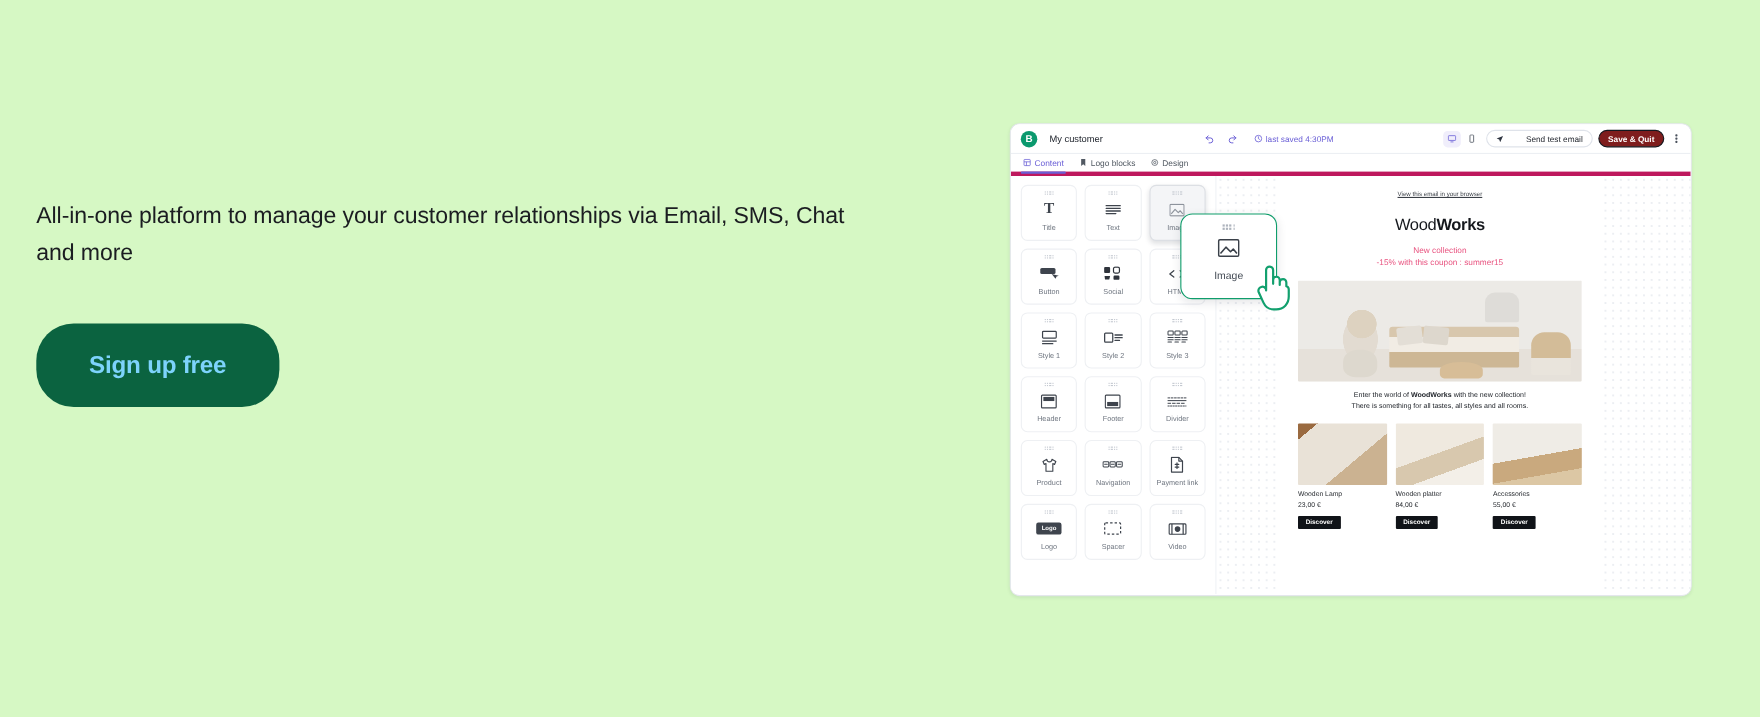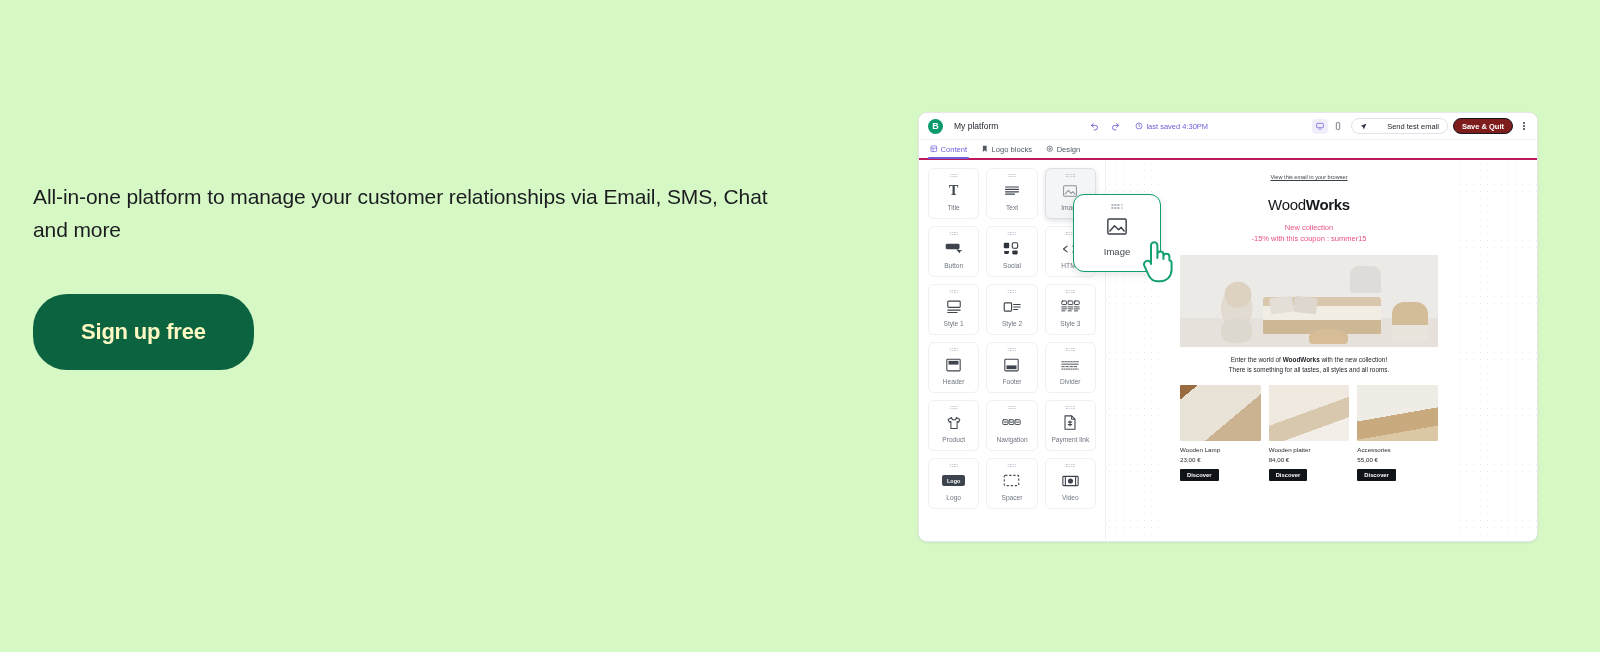--- a/index.html
+++ b/index.html
@@ -30,21 +30,21 @@
     color: #1b1d21;
     max-width: 770px;
     letter-spacing: -0.1px;
   }
   .cta-wrap { margin-top: 48px; }
   .cta-btn {
     display: inline-flex;
     align-items: center;
     justify-content: center;
     background: #0b6340;
-    color: #fef9c3;
+    color: #7dd3fc;
     border: none;
     border-radius: 34px;
     font-size: 22px;
     font-weight: 700;
     letter-spacing: -0.2px;
     padding: 25px 48px;
     cursor: pointer;
     font-family: "Liberation Sans", sans-serif;
   }
 
@@ -113,21 +113,21 @@
     display: flex; flex-direction: column; align-items: center;
     justify-content: center; gap: 1.5px; cursor: pointer; flex: none;
   }
   .kebab i { width: 1.6px; height: 1.6px; border-radius: 50%; background: #4a515c; display:block; }
 
   
   .app-tabs {
     height: 20px;
     display: flex; align-items: center; gap: 14px;
     padding: 0 11px;
-    border-bottom: 2px solid #be185d;
+    border-bottom: 4px solid #be185d;
     background: #fff;
   }
   .tab {
     display: flex; align-items: center; gap: 3px;
     font-size: 7.6px; color: #515962; height: 20px;
     cursor: pointer; position: relative;
   }
   .tab.active { color: #6a5fd6; }
   .tab.active::after {
     content: ""; position: absolute; left: -2px; right: -2px; bottom: 0;
@@ -281,21 +281,21 @@
   <p class="hero-sub">All-in-one platform to manage your customer relationships via Email, SMS, Chat and more</p>
   <div class="cta-wrap">
     <button class="cta-btn">Sign up free</button>
   </div>
 </section>
 
 <section class="app-frame">
 
   <div class="app-topbar">
     <div class="brand-logo">B</div>
-    <div class="campaign-name">My platform</div>
+    <div class="campaign-name">My customer</div>
     <div class="tb-spacer-a"></div>
     <div class="icon-btn-sm">
       <svg width="9" height="9" viewBox="0 0 24 24" fill="none" stroke="currentColor" stroke-width="2.4" stroke-linecap="round" stroke-linejoin="round">
           <path d="M9 14L4 9l5-5"></path>
           <path d="M4 9h10a6 6 0 0 1 0 12h-3"></path>
         </svg>
     </div>
     <div class="icon-btn-sm">
       <svg width="9" height="9" viewBox="0 0 24 24" fill="none" stroke="currentColor" stroke-width="2.4" stroke-linecap="round" stroke-linejoin="round">
           <path d="M15 14l5-5-5-5"></path>

